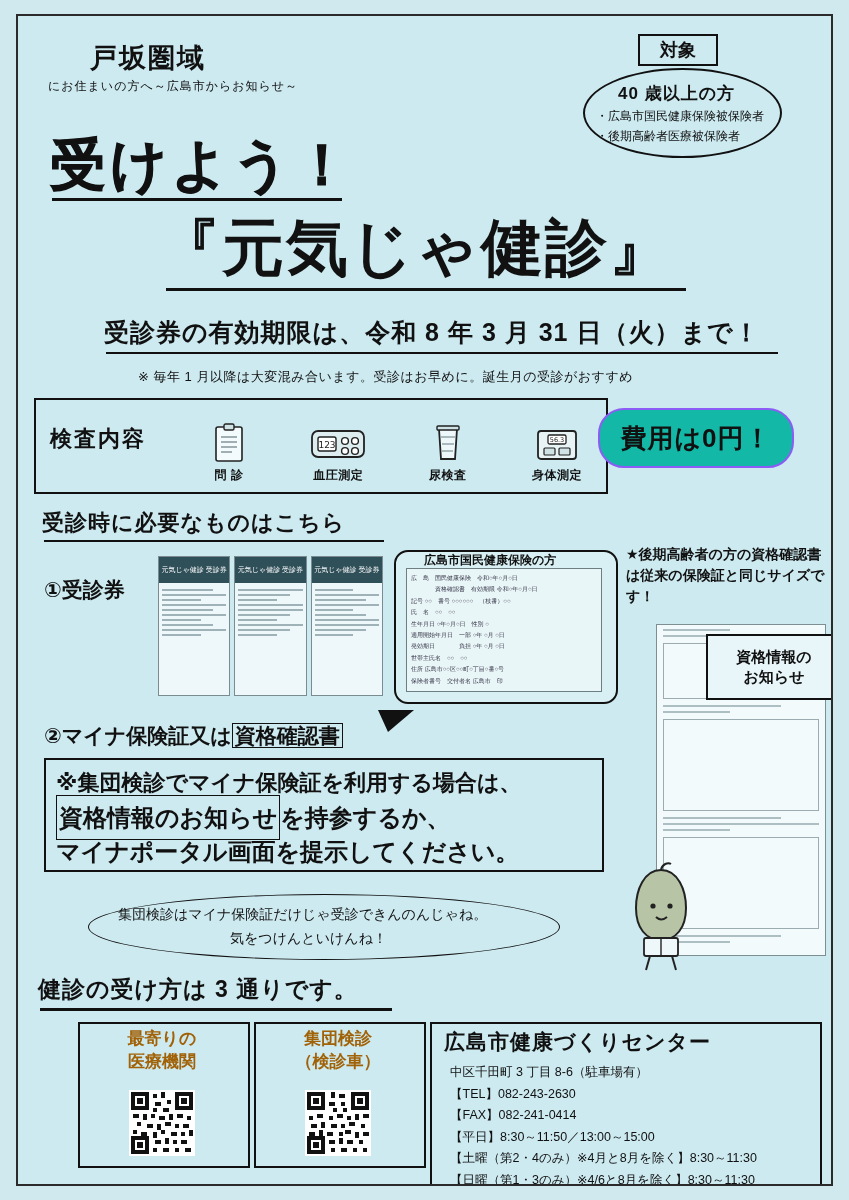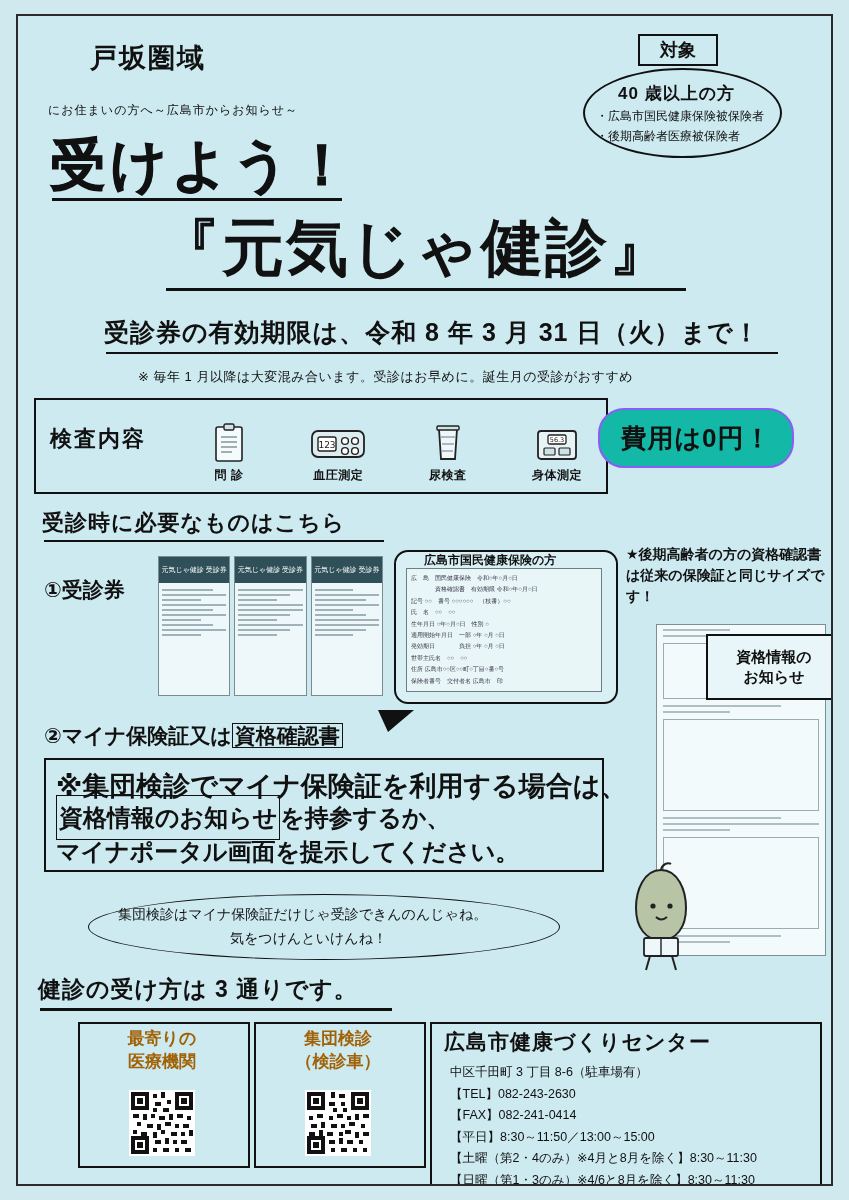--- a/index.html
+++ b/index.html
@@ -25,21 +25,21 @@
     overflow:hidden;
   }
   
   .region-title{
     position:absolute;left:72px;top:24px;
     font-size:27px;font-weight:bold;color:#111;
     letter-spacing:2px;
   }
   .region-sub{
     position:absolute;left:30px;top:62px;
-    font-size:12px;color:#111;letter-spacing:1px;margin-top:24px;
+    font-size:12px;color:#111;letter-spacing:1px;
   }
   .target-box{
     position:absolute;left:620px;top:18px;
     width:76px;height:28px;
     border:2px solid #111;
     display:flex;align-items:center;justify-content:center;
     font-size:18px;font-weight:bold;color:#111;
     background:#cdeaf0;
   }
   .target-bubble{
@@ -200,21 +200,21 @@
     font-size:21px;font-weight:bold;color:#111;
   }
   .item2-boxed{
     border:1.5px solid #111;padding:0 2px;
   }
   .warn-box{
     position:absolute;left:26px;top:742px;
     width:556px;height:110px;
     border:2px solid #111;background:#cdeaf0;
   }
-  .warn-l1{position:absolute;left:38px;top:752px;font-size:27px;font-weight:bold;color:#111;letter-spacing:0px;}
+  .warn-l1{position:absolute;left:38px;top:752px;font-size:22px;font-weight:bold;color:#111;letter-spacing:0px;}
   .warn-l2{position:absolute;left:38px;top:786px;font-size:24px;font-weight:bold;color:#111;}
   .warn-l2 .mark{border:1.5px solid #111;padding:8px 2px;}
   .warn-l3{position:absolute;left:38px;top:820px;font-size:24px;font-weight:bold;color:#111;}
   
   .mascot{
     position:absolute;left:598px;top:846px;width:90px;height:110px;
   }
   .speech{
     position:absolute;left:70px;top:878px;
     width:470px;height:64px;

